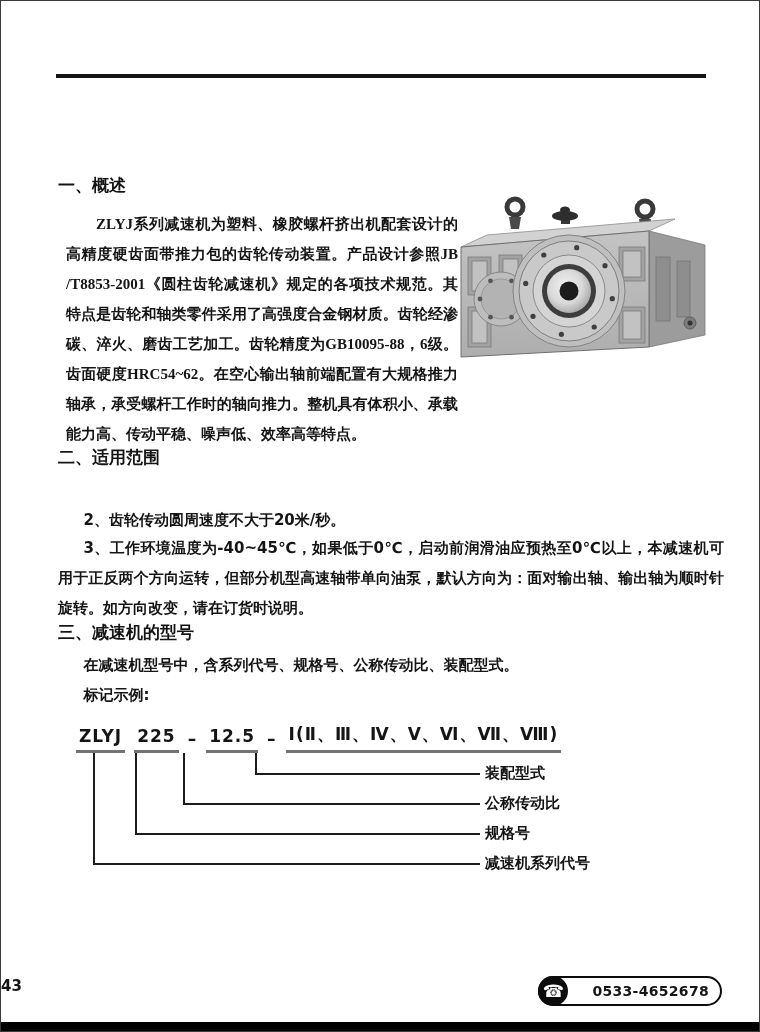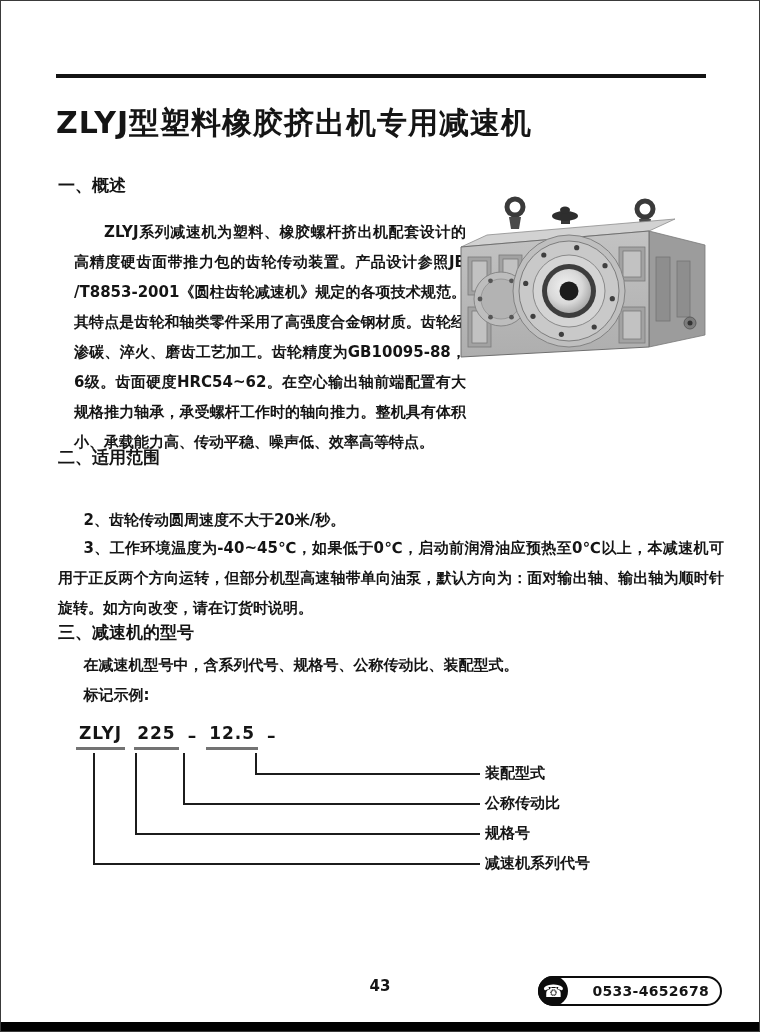--- a/index.html
+++ b/index.html
@@ -6,22 +6,22 @@
   .page{
     position:relative;width:760px;height:1032px;background:#fff;
     border:1.5px solid #3a3a3a;box-sizing:border-box;margin:0 auto;
     font-family:"DejaVu Sans","Liberation Sans",sans-serif;color:#151515;overflow:hidden;
   }
   .header-rule{position:absolute;left:55px;top:73px;width:650px;height:4px;background:#141414;}
   .title{position:absolute;left:55px;top:102px;margin:0;font-size:30px;font-weight:700;letter-spacing:1px;white-space:nowrap;}
   .sec-h{position:absolute;left:57px;margin:0;font-size:17px;font-weight:700;white-space:nowrap;}
   .s1{top:173px}.s2{top:445px}.s3{top:620px}
   .body-col{
-    position:absolute;left:57px;top:200px;width:392px;margin:16px;
-    font-size:15px;font-weight:600;line-height:30px;text-align:justify;text-indent:2em;
+    position:absolute;left:57px;top:200px;width:392px;margin:8px;
+    font-size:15px;font-weight:600;line-height:30px;text-align:justify;text-indent:2em;font-family:Liberation Serif, serif;
   }
   .product{position:absolute;left:452px;top:186px;width:268px;height:184px;margin:0;}
   .item{
     position:absolute;left:57px;width:666px;margin:0;
     font-size:15px;font-weight:600;line-height:30px;text-align:justify;text-indent:1.7em;
   }
   .i1{top:474px}.i2{top:504px}.i3{top:532px}
   .intro{top:649px}.example{top:679px}
   .model-row{
     position:absolute;left:75px;top:722px;display:flex;align-items:flex-end;gap:9px;
@@ -30,40 +30,39 @@
   .seg{display:inline-block;}
   .seg.u{border-bottom:3px solid #737373;padding:0 3px 4px;}
   .seg.dash{padding-bottom:4px;}
   .connector{position:absolute;border-left:2px solid #1c1c1c;border-bottom:2px solid #1c1c1c;}
   .c-assembly{left:254px;top:752px;width:223px;height:20px;}
   .c-ratio{left:182px;top:752px;width:295px;height:50px;}
   .c-spec{left:134px;top:752px;width:343px;height:80px;}
   .c-series{left:92px;top:752px;width:385px;height:110px;}
   .callout{position:absolute;left:484px;font-size:15px;font-weight:700;line-height:20px;white-space:nowrap;}
   .l-assembly{top:762px}.l-ratio{top:792px}.l-spec{top:822px}.l-series{top:852px}
-  .page-number{position:absolute;left:0;right:0;top:976px;text-align:center;font-size:15px;font-weight:600;}
+  .page-number{position:absolute;left:0;right:0;top:976px;font-size:15px;font-weight:600;}
   .phone-badge{
     position:absolute;right:37px;top:975px;height:30px;display:flex;align-items:center;
     border:2px solid #0c0c0c;border-radius:16px;padding-right:11px;box-sizing:border-box;background:#fff;
   }
   .phone-circle{
     width:30px;height:30px;margin-left:-2px;background:#0c0c0c;color:#fff;border-radius:50%;
     display:flex;align-items:center;justify-content:center;font-size:17px;line-height:1;flex:0 0 30px;
   }
   .phone-num{padding-left:24px;font-size:14px;font-weight:600;letter-spacing:.3px;white-space:nowrap;}
   .bottom-bar{position:absolute;left:0;right:0;bottom:0;height:9px;background:#000;}
 </style>
 </head>
 <body>
 
 <div class="page">
 
   <div class="header-rule"></div>
 
-  <h1 class="title">ZLYJ型塑料橡胶挤出机专用减速机</h1>
 
   <h2 class="sec-h s1">一、概述</h2>
   <p class="body-col">ZLYJ系列减速机为塑料、橡胶螺杆挤出机配套设计的高精度硬齿面带推力包的齿轮传动装置。产品设计参照JB /T8853-2001《圆柱齿轮减速机》规定的各项技术规范。其特点是齿轮和轴类零件采用了高强度合金钢材质。齿轮经渗碳、淬火、磨齿工艺加工。齿轮精度为GB10095-88，6级。齿面硬度HRC54~62。在空心输出轴前端配置有大规格推力轴承，承受螺杆工作时的轴向推力。整机具有体积小、承载能力高、传动平稳、噪声低、效率高等特点。</p>
 
   <figure class="product">
     <svg width="268" height="184" viewBox="0 0 268 184">
       <defs>
         <radialGradient id="metal" cx="42%" cy="40%" r="70%">
           <stop offset="0%" stop-color="#f2f2f2"></stop>
           <stop offset="55%" stop-color="#d8d8d8"></stop>
@@ -152,20 +151,21 @@
   <h2 class="sec-h s3">三、减速机的型号</h2>
   <p class="item example">标记示例:</p>
   <p class="item intro">在减速机型号中，含系列代号、规格号、公称传动比、装配型式。</p>
 
   <div class="model-row">
     <span class="seg u">ZLYJ</span>
     <span class="seg u">225</span>
     <span class="seg dash">–</span>
     <span class="seg u">12.5</span>
     <span class="seg dash">–</span>
+    <span class="seg u">Ⅰ(Ⅱ、Ⅲ、Ⅳ、Ⅴ、Ⅵ、Ⅶ、Ⅷ)</span>
   </div>
 
   <div class="connector c-assembly"></div>
   <div class="connector c-ratio"></div>
   <div class="connector c-spec"></div>
   <div class="connector c-series"></div>
 
   <div class="callout l-assembly">装配型式</div>
   <div class="callout l-ratio">公称传动比</div>
   <div class="callout l-spec">规格号</div>

